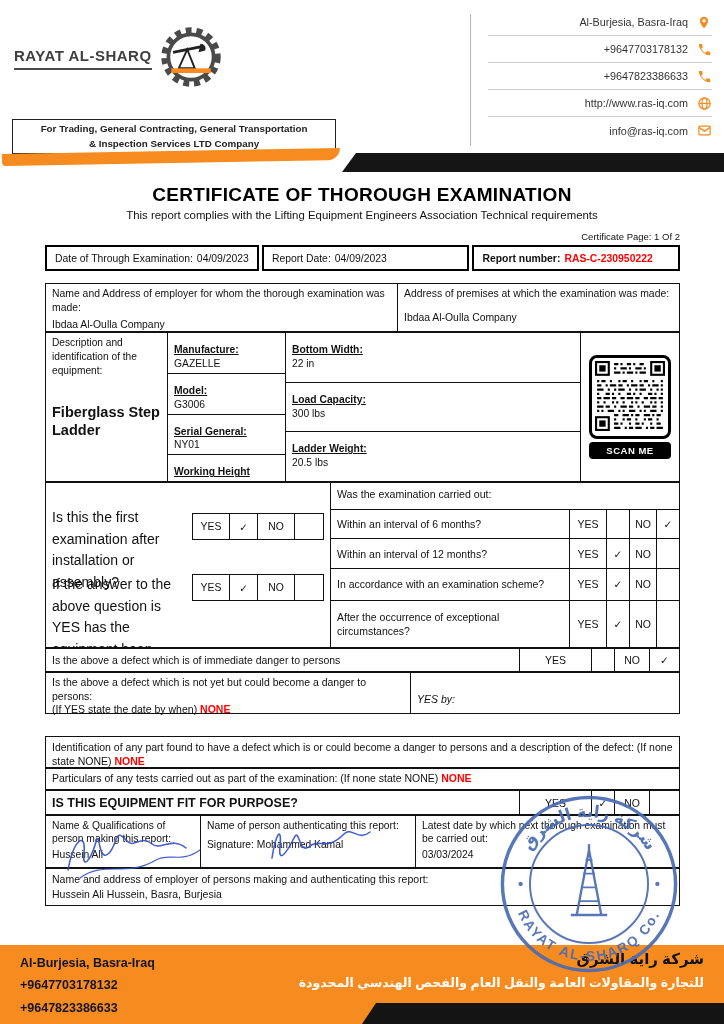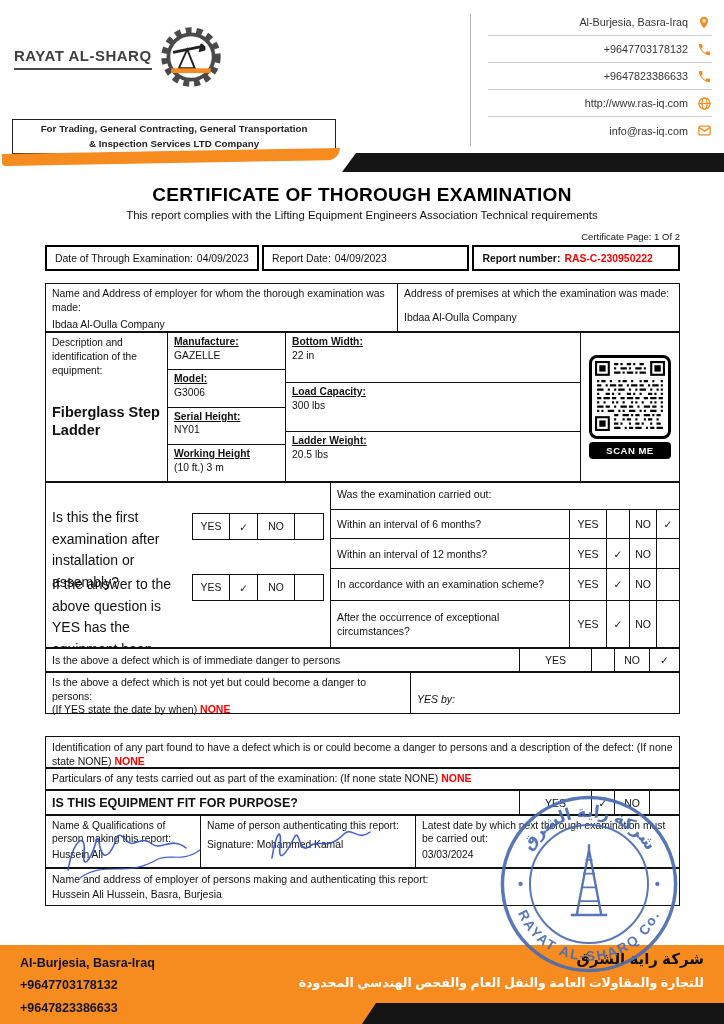--- a/index.html
+++ b/index.html
@@ -43,21 +43,21 @@
   .emp-cell.right { flex:1; }
   .emp-val { margin-top:3px; }
 
   
   .equip-row { top:332px; height:150px; display:flex; }
   .eq-desc { width:122px; border-right:1.6px solid #111; padding:3px 6px; font-size:10.2px; line-height:1.35; }
   .eq-desc-val { font-size:14.5px; font-weight:bold; margin-top:26px; line-height:1.25; }
   .eq-col { display:flex; flex-direction:column; }
   .eq-col-a { width:118px; border-right:1.6px solid #111; }
   .eq-col-b { width:295px; border-right:1.6px solid #111; }
-  .eq-sub { flex:1 1 0; border-bottom:1.4px solid #111; padding:2px 6px; font-size:10.3px; line-height:1.35; }
+  .eq-sub { flex:1 1 0; border-bottom:1.4px solid #111; padding:2px 6px; font-size:10.3px; line-height:1.35;margin-top:8px; }
   .eq-sub:last-child { border-bottom:none; }
   .lbl-u { font-weight:bold; text-decoration:underline; }
   .eq-qr { flex:1; display:flex; flex-direction:column; align-items:center; justify-content:center; }
   .qr-frame { width:82px; border:3px solid #000; border-radius:8px; padding:3px; background:#fff; }
   .qr-label { width:82px; margin-top:3px; background:#000; color:#fff; font-size:9.5px; font-weight:bold; text-align:center; border-radius:4px; padding:3px 0; letter-spacing:.5px; }
 
   
   .exam-row { top:482px; height:166px; display:flex; }
   .exam-left { width:285px; border-right:1.6px solid #111; display:flex; flex-direction:column; }
   .exam-lblock { height:83px; display:flex; padding:4px 6px; }
@@ -227,21 +227,21 @@
     <div class="eq-col eq-col-a">
       <div class="eq-sub">
         <div class="lbl-u">Manufacture:</div>
         <div>GAZELLE</div>
       </div>
       <div class="eq-sub">
         <div class="lbl-u">Model:</div>
         <div>G3006</div>
       </div>
       <div class="eq-sub">
-        <div class="lbl-u">Serial Height:</div>
+        <div class="lbl-u">Serial General:</div>
         <div>NY01</div>
       </div>
       <div class="eq-sub">
         <div class="lbl-u">Working Height</div>
         <div>(10 ft.) 3 m</div>
       </div>
     </div>
     <div class="eq-col eq-col-b">
       <div class="eq-sub">
         <div class="lbl-u">Bottom Width:</div>

